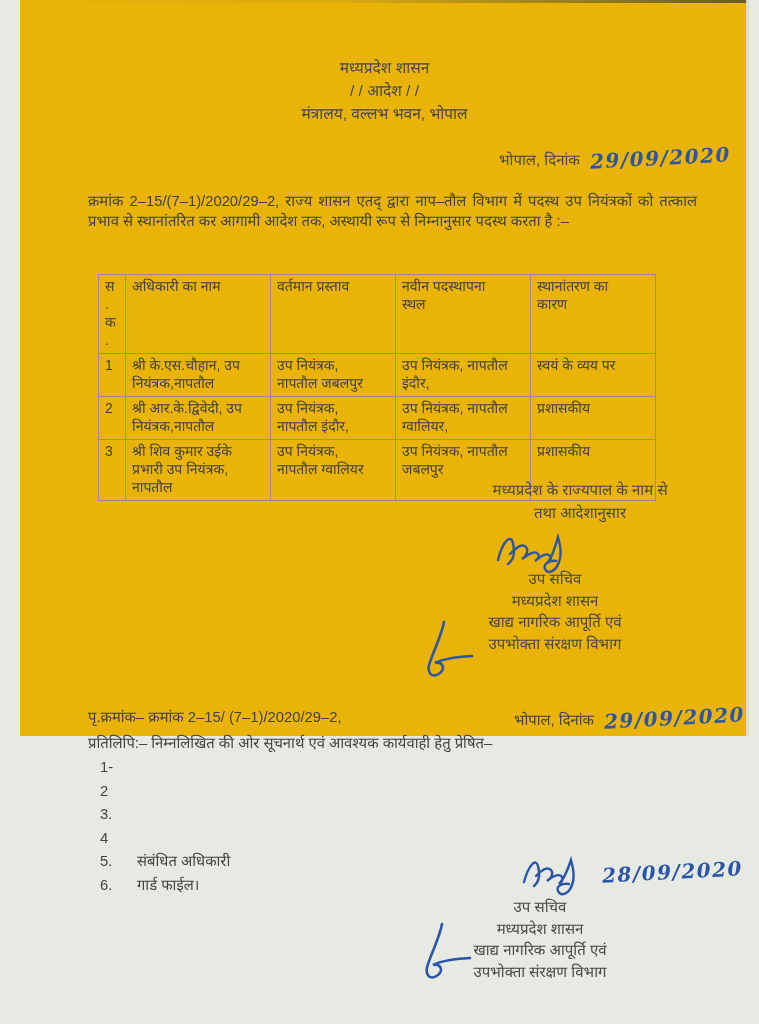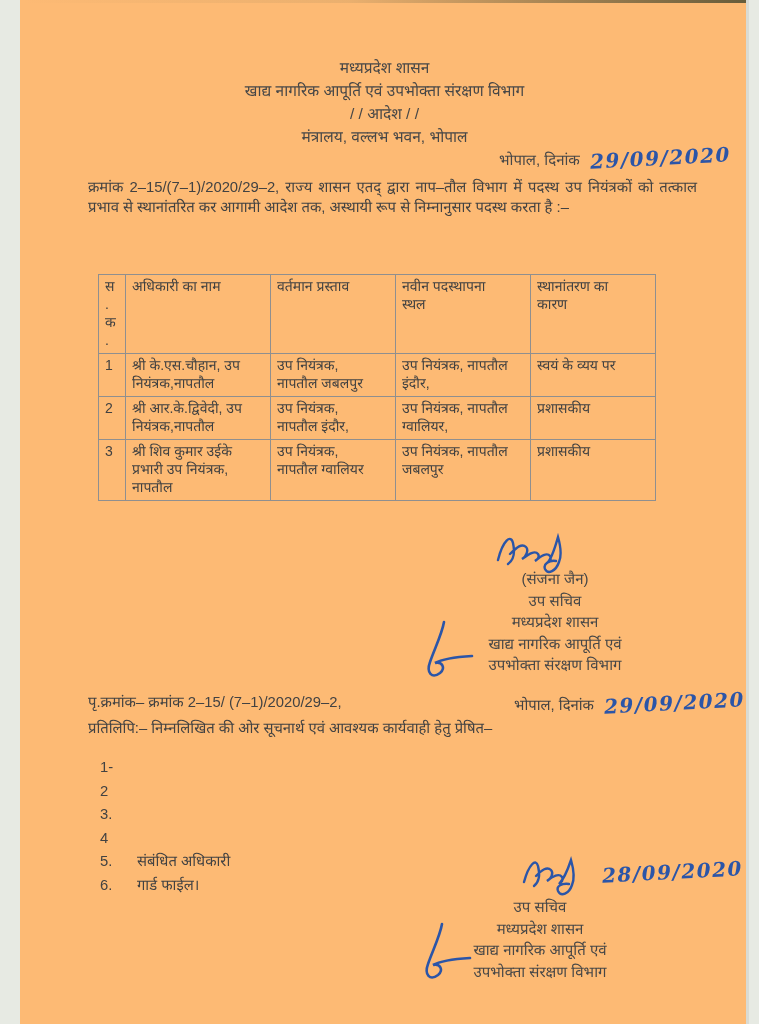--- a/index.html
+++ b/index.html
@@ -4,22 +4,22 @@
 <style>
   html,body{margin:0;padding:0;}
   body{
     width:759px;height:1024px;overflow:hidden;
     background:#e7eae3;
     font-family:"Liberation Sans","DejaVu Sans",sans-serif;
     color:#3e3e3e;
   }
   .scan{position:relative;width:759px;height:1024px;}
   .page{
-    position:absolute;left:20px;top:0;width:729px;height:1024px;
-    background:#fdba74;
+    position:absolute;left:20px;top:0;width:729px;height:736px;
+    background:#eab308;
   }
   .top-edge{
     position:absolute;top:0;left:0;width:100%;height:3px;
     background:linear-gradient(to right, rgba(100,100,70,0) 0%, rgba(100,100,70,.12) 45%, rgba(75,75,48,.85) 100%);
   }
   .right-edge{
     position:absolute;top:0;right:0;width:3px;height:100%;
     background:#d9dbd4;
   }
   
@@ -27,21 +27,21 @@
   .header-block div{font-size:15.5px;line-height:23px;color:#474747;}
   
   .issue-line{position:absolute;top:146px;right:18px;font-size:15px;color:#474747;white-space:nowrap;}
   .hand{
     font-family:"DejaVu Serif",serif;font-style:italic;font-weight:bold;
     color:#2b55a8;font-size:20px;letter-spacing:1.5px;
     display:inline-block;transform:rotate(-3deg);margin-left:6px;
   }
   
   .order-para{
-    position:absolute;top:178px;left:68px;right:52px;
+    position:absolute;top:192px;left:68px;right:52px;
     font-size:14.8px;line-height:19.5px;text-align:justify;color:#424242;
   }
   
   table{
     position:absolute;top:274px;left:78px;width:557px;
     border-collapse:collapse;table-layout:fixed;
   }
   th,td{
     border:1px solid #8f8f8f;
     font-size:14px;line-height:18px;font-weight:normal;
@@ -53,21 +53,21 @@
   .authority{position:absolute;top:478px;left:400px;width:320px;text-align:center;}
   .authority div{font-size:15px;line-height:23px;color:#474747;}
   .sig-svg{position:absolute;}
   .sig1{top:528px;left:470px;}
   .signatory{position:absolute;top:568px;left:395px;width:280px;text-align:center;}
   .signatory div{font-size:15px;line-height:21.5px;color:#474747;}
   .check1{top:618px;left:400px;}
   .check2{top:920px;left:398px;}
   
   .endorse{position:absolute;top:691px;left:68px;right:0px;font-size:14.8px;color:#424242;}
-  .endorse-row{display:flex;justify-content:space-between;align-items:flex-start;padding-right:4px;}
+  .endorse-row{display:flex;justify-content:space-between;align-items:flex-start;padding-right:4px;margin-top:15px;}
   .endorse-right{white-space:nowrap;}
   .endorse .copyline{margin-top:3px;line-height:20px;}
   
   .copies{position:absolute;top:756px;left:80px;right:60px;}
   .copy-item{display:flex;font-size:14.8px;line-height:23.5px;color:#424242;}
   .copy-num{width:37px;flex:0 0 37px;}
   
   .sig2row{position:absolute;top:852px;left:498px;white-space:nowrap;}
   .bottom-sign{position:absolute;top:896px;left:380px;width:280px;text-align:center;}
   .bottom-sign div{font-size:15px;line-height:21.5px;color:#474747;}
@@ -75,21 +75,20 @@
 </head>
 <body>
 
 <div class="scan">
   <div class="page">
     <div class="top-edge"></div>
     <div class="right-edge"></div>
 
     <div class="header-block">
       <div>मध्यप्रदेश शासन</div>
-      <div>खाद्य नागरिक आपूर्ति एवं उपभोक्ता संरक्षण विभाग</div>
       <div>/ / आदेश / /</div>
       <div>मंत्रालय, वल्लभ भवन, भोपाल</div>
     </div>
 
     <div class="issue-line">
       <span>भोपाल, दिनांक</span>
       <span class="hand">29/09/2020</span>
     </div>
 
     <div class="order-para">क्रमांक 2–15/(7–1)/2020/29–2,   राज्य शासन एतद् द्वारा नाप–तौल विभाग में पदस्थ उप नियंत्रकों को तत्काल प्रभाव से स्थानांतरित कर आगामी आदेश तक, अस्थायी रूप से निम्नानुसार पदस्थ करता है :–</div>
@@ -127,27 +126,30 @@
       <tr>
         <td>3</td>
         <td>श्री शिव कुमार उईके प्रभारी उप नियंत्रक, नापतौल</td>
         <td>उप नियंत्रक, नापतौल ग्वालियर</td>
         <td>उप नियंत्रक, नापतौल जबलपुर</td>
         <td>प्रशासकीय</td>
       </tr>
     </tbody>
       </table>
 
+    <div class="authority">
+      <div>मध्यप्रदेश के राज्यपाल के नाम से</div>
+      <div>तथा आदेशानुसार</div>
+    </div>
 
     <svg class="sig-svg sig1" width="100" height="48" viewBox="0 0 100 48">
       <path d="M8,32 C13,12 21,6 23,15 C25,24 24,32 18,36 M20,26 C27,19 32,15 36,19 C39,22 36,29 32,31 C39,26 45,22 48,26 C50,29 47,32 45,33 C51,28 57,24 60,28 C62,31 59,34 57,35 C62,31 66,16 68,9 C70,16 72,27 69,34 C66,43 58,47 55,41 C53,36 59,32 66,33" fill="none" stroke="#2b55a8" stroke-width="2.4" stroke-linecap="round"></path>
     </svg>
 
     <div class="signatory">
-      <div>(संजना जैन)</div>
       <div>उप सचिव</div>
       <div>मध्यप्रदेश शासन</div>
       <div>खाद्य नागरिक आपूर्ति एवं</div>
       <div>उपभोक्ता संरक्षण विभाग</div>
     </div>
 
     <svg class="sig-svg check1" width="58" height="64" viewBox="0 0 58 64">
       <path d="M24,4 C22,16 14,32 10,44 C6,55 12,61 20,55 C26,50 22,43 15,45 C22,41 36,39 52,38" fill="none" stroke="#2b55a8" stroke-width="2.6" stroke-linecap="round"></path>
     </svg>
 

